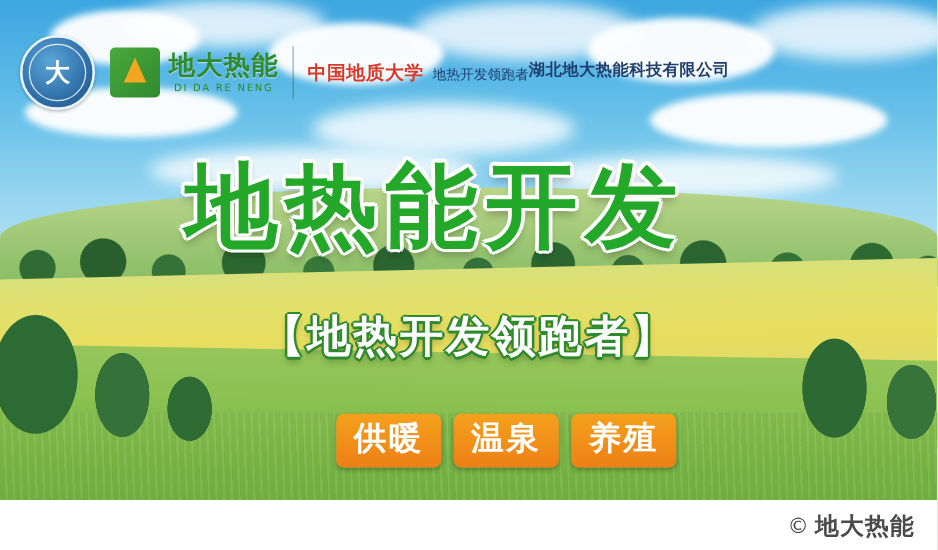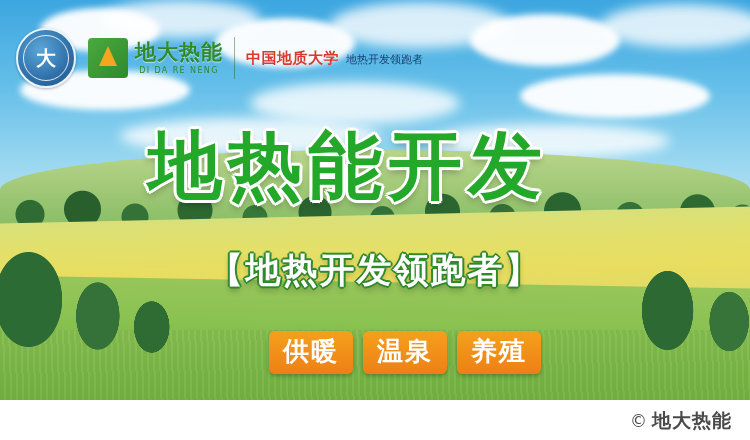--- a/index.html
+++ b/index.html
@@ -357,20 +357,21 @@
       </div>
     </div>
 
     <div class="divider-v"></div>
 
     <div class="org-block">
       <div class="org-line1">
         <span class="org-univ">中国地质大学</span>
         <span class="org-inst">地热开发领跑者</span>
       </div>
+      <div class="org-company">湖北地大热能科技有限公司</div>
     </div>
   </div>
 
   <div class="headline">地热能开发</div>
   <div class="subline">【地热开发领跑者】</div>
 
   <div class="pill-row">
     <span class="pill">供暖</span>
     <span class="pill">温泉</span>
     <span class="pill">养殖</span>

